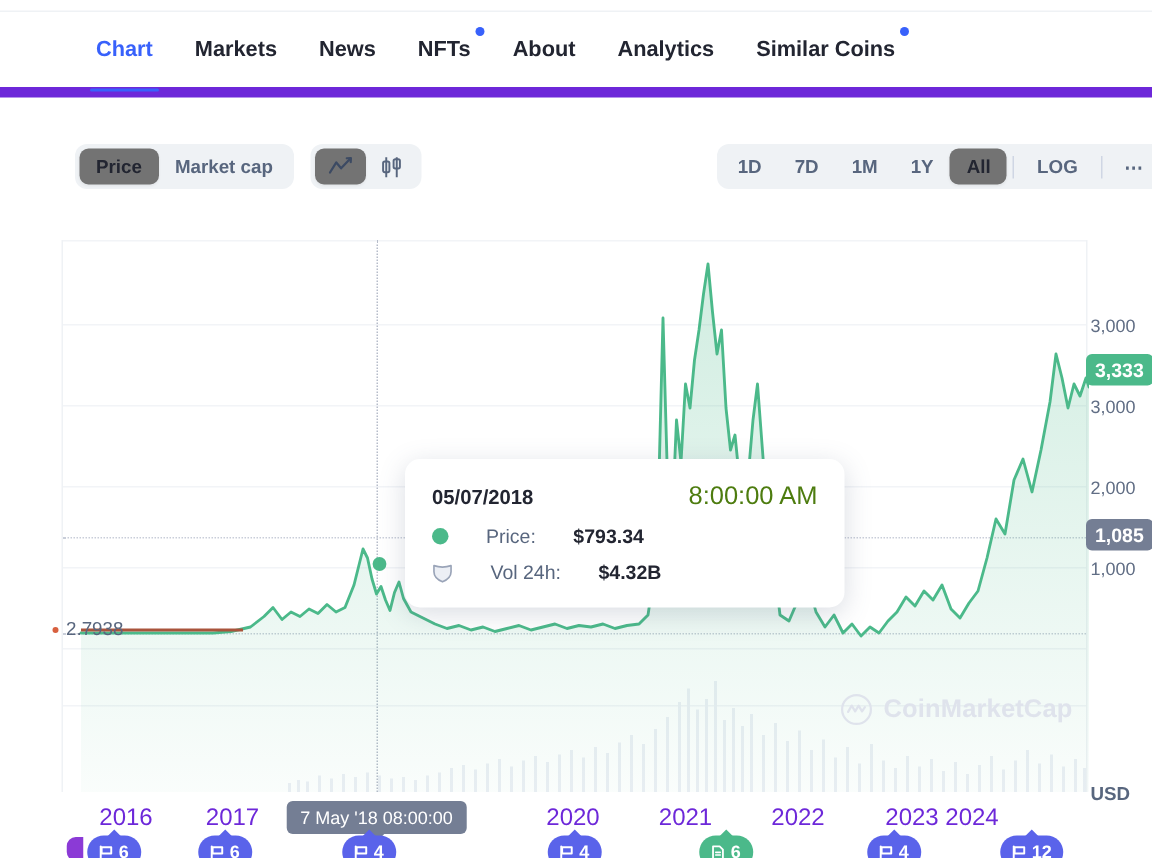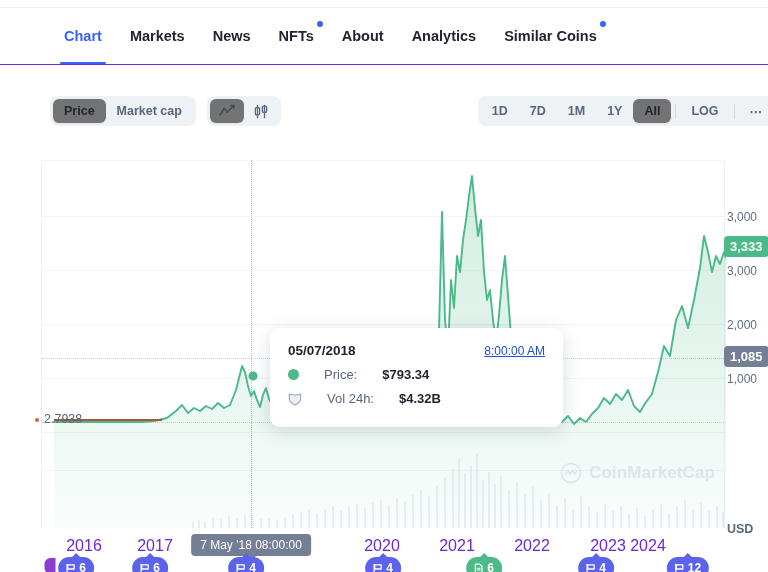--- a/index.html
+++ b/index.html
@@ -11,21 +11,21 @@
   }
   .page { position: relative; width: 768px; height: 572px; background:#fff; }
 
   
   .top-rule { position:absolute; top:7px; left:0; width:768px; height:1px; background:#eff2f5; }
 
   
   .tabs {
     position:absolute; top:8px; left:0; width:768px; height:57px;
     display:flex; align-items:center; padding-left:50px; gap:0px;
-    border-bottom:1px solid #6d28d9;
+    border-bottom:7px solid #6d28d9;
   }
   .tab {
     position:relative; font-size:14.5px; color:#222531; font-weight:600;
     padding:0 14px; height:56px; display:flex; align-items:center; cursor:pointer;
     white-space:nowrap;
   }
   .tab.active { color:#3861fb; }
   .tab.active::after {
     content:""; position:absolute; left:10px; right:10px; bottom:0;
     height:2.5px; background:#3861fb; border-radius:2px;
@@ -80,27 +80,27 @@
   
   .watermark {
     position:absolute; left:560px; top:462px;
     display:flex; align-items:center; gap:7px;
     color:#dfe3ec; font-size:17px; font-weight:700; letter-spacing:.1px;
     pointer-events:none;
   }
 
   
   .tooltip {
-    position:absolute; left:270px; top:328px; width:293px; height:99px;
+    position:absolute; left:270px; top:306px; width:293px; height:99px;
     background:#fff; border-radius:10px; box-shadow:0 4px 18px rgba(88,102,126,.22);
     padding:15px 18px 12px 18px;
   }
   .tt-head { display:flex; justify-content:space-between; align-items:baseline; }
   .tt-date { font-size:13.5px; color:#222531; font-weight:700; }
-  .tt-time { font-size:12px; color:#1d4ed8;text-decoration:underline; }
+  .tt-time { font-size:17px; color:#4d7c0f; }
   .tt-row { display:flex; align-items:center; gap:25px; margin-top:9px; }
   .tt-lbl { font-size:13px; color:#58667e; }
   .tt-val { font-size:13px; color:#222531; font-weight:700; }
   .swatch-dot { width:11px; height:11px; border-radius:50%; background:#4bb98a; flex:none; }
 
   
   .xaxis { position:absolute; left:0; top:532px; width:768px; height:40px; }
   .xtick { position:absolute; font-size:16px; color:#6d28d9; transform:translateX(-50%); }
   .xbadge {
     position:absolute; transform:translateX(-50%);

